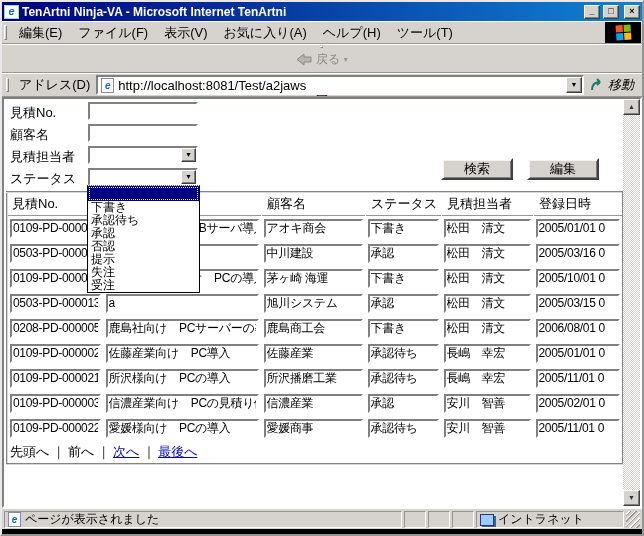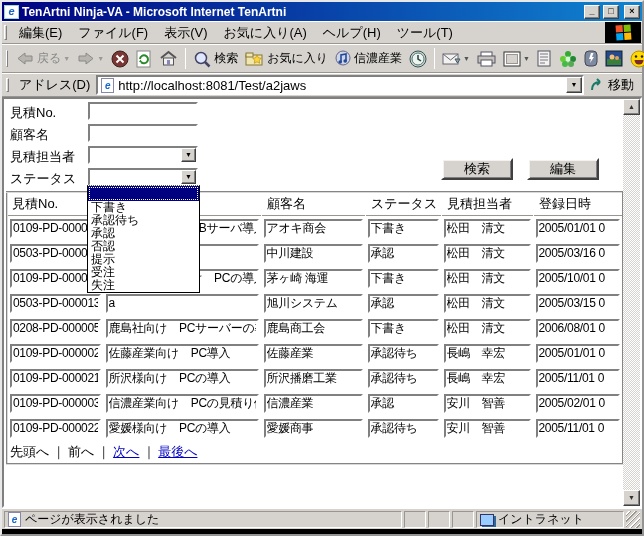--- a/index.html
+++ b/index.html
@@ -18,36 +18,36 @@
   .grip { width:3px; height:70%; border:1px solid; border-color:#fff #808080 #808080 #fff; margin:0 4px 0 2px; }
 
   
   .menubar { height:23px; }
   .menu-item { padding:3px 8px; white-space:nowrap; }
   .brand { margin-left:auto; margin-right:1px; width:36px; height:21px; background:#000; display:flex; align-items:center; justify-content:center; }
   .flag { display:grid; grid-template-columns:7px 7px; grid-template-rows:7px 7px; gap:1px; transform:rotate(-4deg); }
   .flag i { display:block; }
 
   
-  .toolbar { height:29px; padding:1px 2px; gap:1px; }
+  .toolbar { height:29px; padding:1px 2px; gap:1px;flex-direction:column; }
   .tbtn { display:flex; align-items:center; gap:3px; padding:2px 3px; white-space:nowrap; font-size:12px; }
   .tbtn .lbl-dis { color:#8a8a8a; }
   .caret { font-size:7px; color:#555; margin-left:-1px; }
   .caret.dis { color:#999; }
   .tsep { width:1px; align-self:stretch; background:#9a968f; border-right:1px solid #fff; margin:2px 3px; }
   .gicon { display:block; }
 
   
   .addressbar { height:24px; padding:1px 2px; gap:4px; }
   .addr-label { padding:0 2px; white-space:nowrap; }
   .combo { flex:1; height:20px; background:#fff; border:2px solid; border-color:#808080 #fff #fff #808080; display:flex; align-items:center; padding-left:3px; gap:4px; min-width:0; }
   .combo .url { flex:1; font-size:13px; white-space:nowrap; overflow:hidden; }
   .page-ico { width:13px; height:15px; background:#fff; border:1px solid #88a; position:relative; font-size:10px; font-weight:bold; font-style:italic; color:#1668c8; text-align:center; line-height:13px; flex:0 0 auto; }
   .combo-btn { width:16px; height:16px; background:#d6d3ce; border:1px solid; border-color:#fff #404040 #404040 #fff; box-shadow:inset -1px -1px 0 #808080; font-size:7px; text-align:center; line-height:14px; color:#000; flex:0 0 auto; }
-  .go { display:flex; align-items:center; gap:3px; padding:0 6px 0 2px; white-space:nowrap; }
+  .go { display:flex; align-items:center; gap:3px; padding:0 6px 0 2px; white-space:nowrap;font-style:italic; }
 
   
   .content { flex:1 1 auto; position:relative; background:#fff; border:2px solid; border-color:#808080 #fff #fff #808080; overflow:hidden; }
   .flabel { position:absolute; left:6px; white-space:nowrap; }
   .ftext { position:absolute; left:84px; width:110px; height:18px; background:#fff; border:2px solid; border-color:#808080 #fff #fff #808080; font-size:12px; padding:0 2px; font-family:inherit; }
   .fselect { position:absolute; left:84px; width:110px; height:18px; background:#fff; border:2px solid; border-color:#808080 #fff #fff #808080; display:flex; }
   .fselect .val { flex:1; font-size:12px; }
   .dd-btn { width:15px; height:14px; background:#d6d3ce; border:1px solid; border-color:#fff #404040 #404040 #fff; box-shadow:inset -1px -1px 0 #808080; font-size:7px; line-height:12px; text-align:center; color:#000; }
   .pbtn { position:absolute; width:72px; height:22px; background:#d6d3ce; border:2px solid; border-color:#fff #404040 #404040 #fff; box-shadow:inset 1px 1px 0 #f4f2ee, inset -1px -1px 0 #808080; text-align:center; font-size:13px; line-height:18px; font-family:inherit; }
 
@@ -383,22 +383,22 @@
     </tbody>
       </table>
 
     <div class="droplist">
       <div class="opt selected"></div>
       <div class="opt">下書き</div>
       <div class="opt">承認待ち</div>
       <div class="opt">承認</div>
       <div class="opt">否認</div>
       <div class="opt">提示</div>
+      <div class="opt">失注</div>
       <div class="opt">受注</div>
-      <div class="opt">失注</div>
     </div>
 
     <div class="vscroll">
       <span class="sb-btn up">▲</span>
       <span class="sb-btn down">▼</span>
     </div>
   </div>
 
   <div class="statusbar">
     <span class="pane msg">

